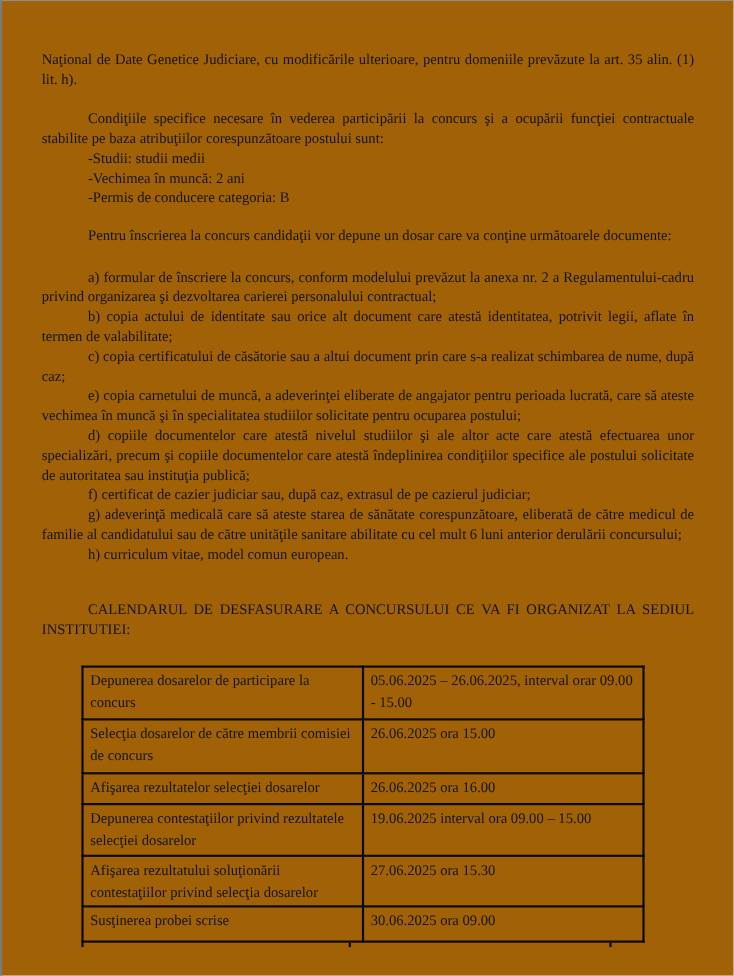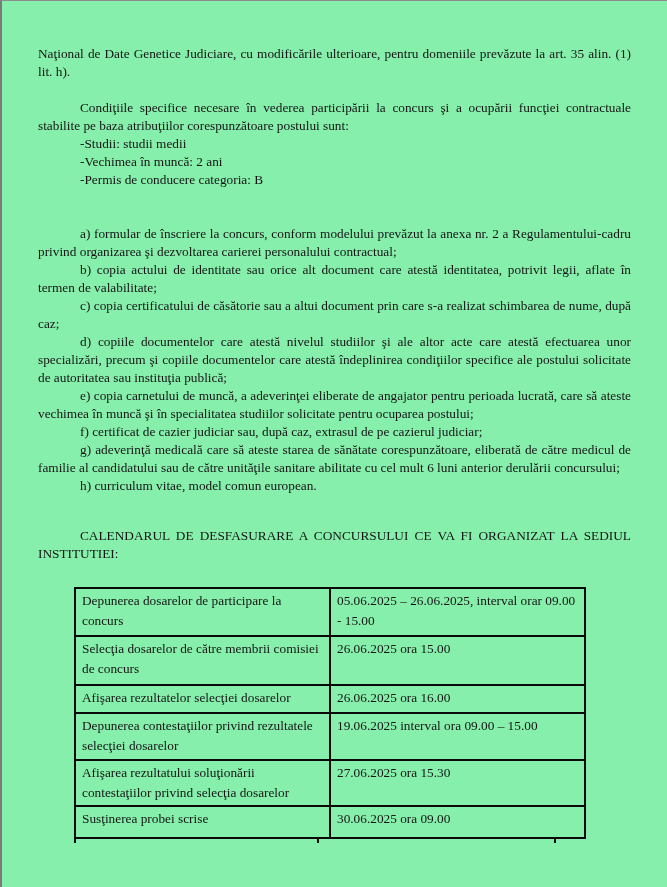--- a/index.html
+++ b/index.html
@@ -1,21 +1,21 @@
 <!DOCTYPE html>
 <html><head>
 <meta charset="utf-8">
 <style>
   html, body { margin: 0; padding: 0; background: #ffffff; }
   .page {
     position: relative;
     width: 667px;
     height: 887px;
     box-sizing: border-box;
-    background: #86efac;
+    background: #a16207;
     border-top: 1px solid #8c8c8c;
     border-left: 2px solid #7a7a7a;
     overflow: hidden;
     font-family: "Liberation Serif", "DejaVu Serif", serif;
     font-size: 13.3px;
     color: #141414;
   }
   .content {
     padding: 44px 36px 0 36px;
   }
@@ -94,29 +94,30 @@
     <div class="sp18"></div>
 
     <p class="para indent">Condiţiile specifice necesare în vederea participării la concurs şi a ocupării funcţiei contractuale stabilite pe baza atribuţiilor corespunzătoare postului sunt:</p>
 
     <p class="cond-item">-Studii: studii medii</p>
     <p class="cond-item">-Vechimea în muncă: 2 ani</p>
     <p class="cond-item">-Permis de conducere categoria: B</p>
 
     <div class="sp16"></div>
 
+    <p class="para indent">Pentru înscrierea la concurs candidaţii vor depune un dosar care va conţine următoarele documente:</p>
 
     <div class="sp20"></div>
 
     <div class="docs">
       <p class="para indent">a) formular de înscriere la concurs, conform modelului prevăzut la anexa nr. 2 a Regulamentului-cadru privind organizarea şi dezvoltarea carierei personalului contractual;</p>
       <p class="para indent">b) copia actului de identitate sau orice alt document care atestă identitatea, potrivit legii, aflate în termen de valabilitate;</p>
       <p class="para indent">c) copia certificatului de căsătorie sau a altui document prin care s-a realizat schimbarea de nume, după caz;</p>
+      <p class="para indent">e) copia carnetului de muncă, a adeverinţei eliberate de angajator pentru perioada lucrată, care să ateste vechimea în muncă şi în specialitatea studiilor solicitate pentru ocuparea postului;</p>
       <p class="para indent">d) copiile documentelor care atestă nivelul studiilor şi ale altor acte care atestă efectuarea unor specializări, precum şi copiile documentelor care atestă îndeplinirea condiţiilor specifice ale postului solicitate de autoritatea sau instituţia publică;</p>
-      <p class="para indent">e) copia carnetului de muncă, a adeverinţei eliberate de angajator pentru perioada lucrată, care să ateste vechimea în muncă şi în specialitatea studiilor solicitate pentru ocuparea postului;</p>
       <p class="para indent">f) certificat de cazier judiciar sau, după caz, extrasul de pe cazierul judiciar;</p>
       <p class="para indent">g) adeverinţă medicală care să ateste starea de sănătate corespunzătoare, eliberată de către medicul de familie al candidatului sau de către unităţile sanitare abilitate cu cel mult 6 luni anterior derulării concursului;</p>
       <p class="para indent">h) curriculum vitae, model comun european.</p>
     </div>
 
     <p class="heading">CALENDARUL DE DESFASURARE A CONCURSULUI CE VA FI ORGANIZAT LA SEDIUL INSTITUTIEI:</p>
 
     <div class="tablewrap">
       <table class="calendar">
         <tbody>

